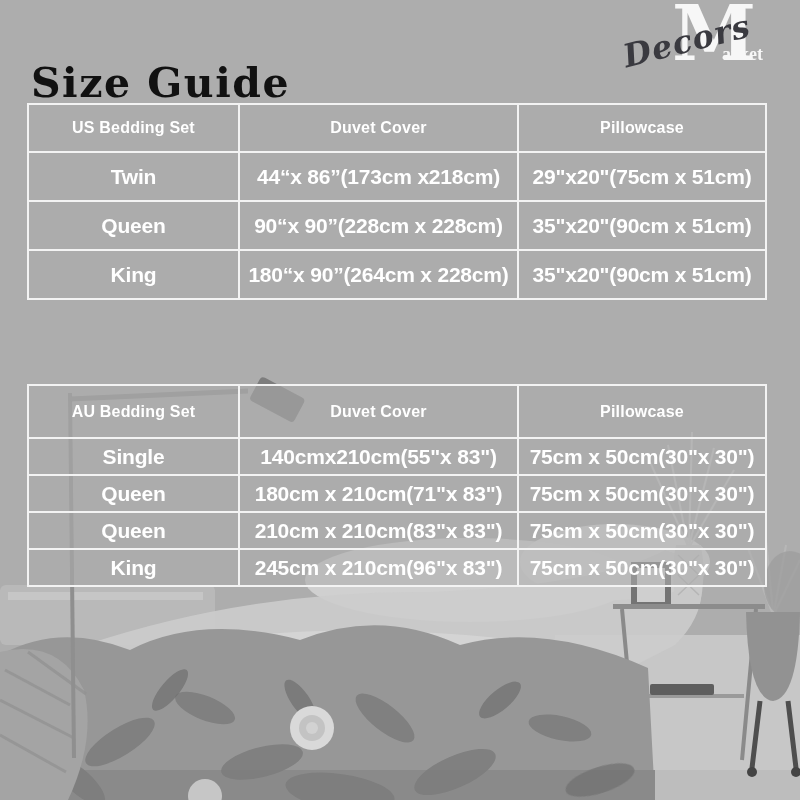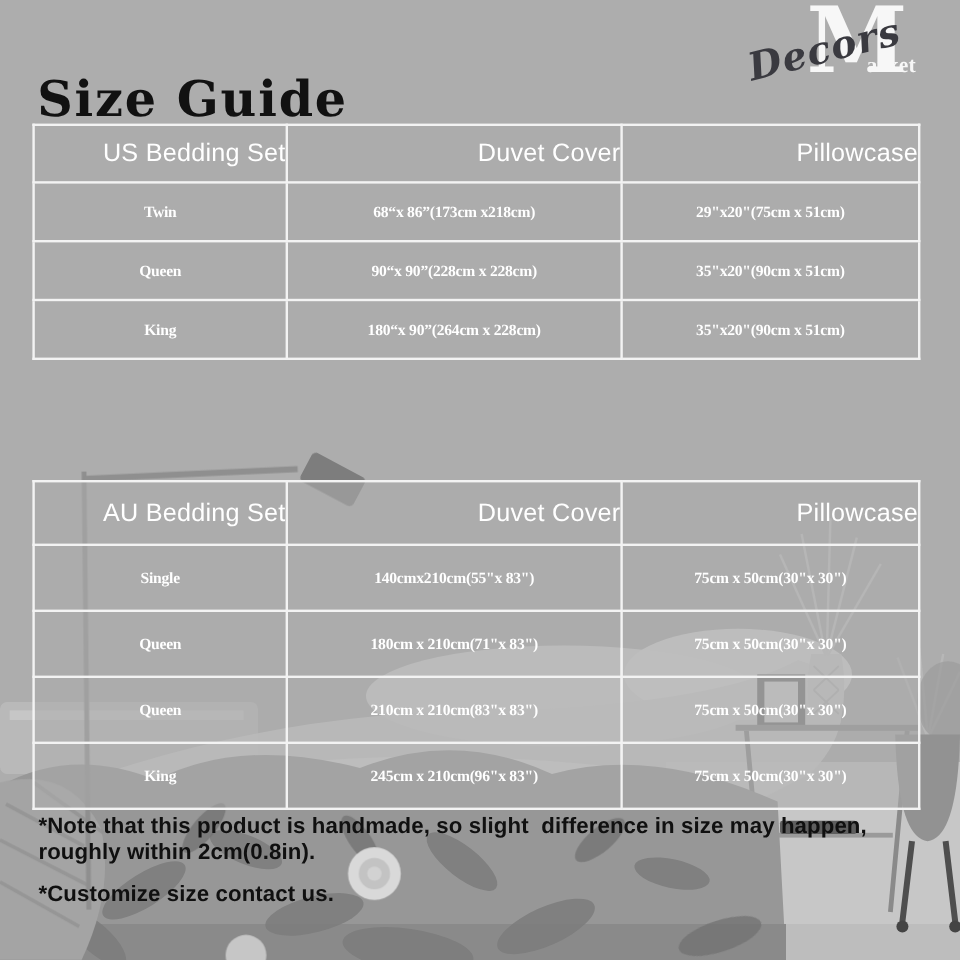--- a/index.html
+++ b/index.html
@@ -39,30 +39,30 @@
     position:absolute; left:27px; width:738px;
     border-collapse:collapse; table-layout:fixed;
     color:#ffffff; text-align:center;
   }
   table.size-table th, table.size-table td {
     border:2px solid #f3f3f3;
     background:rgba(173,173,173,0.58);
     white-space:nowrap; overflow:hidden;
     vertical-align:middle;
   }
-  table.size-table th { font-size:21px; font-weight:400; letter-spacing:0.2px;text-align:right; }
-  table.size-table td { font-size:13px; font-weight:700; letter-spacing:-0.2px;font-family:Liberation Serif, serif; }
+  table.size-table th { font-size:16px; font-weight:700; letter-spacing:0.2px; }
+  table.size-table td { font-size:21px; font-weight:700; letter-spacing:-0.2px; }
 
   #us-table { top:103px; }
   #us-table th { height:48px; }
   #us-table td { height:49px; }
 
-  #au-table { top:400px;border-radius:28px; }
+  #au-table { top:384px;border-radius:28px; }
   #au-table th { height:53px; }
-  #au-table td { height:55px; }
+  #au-table td { height:37px; }
 
   .notes { position:absolute; left:32px; top:677px; color:#101010; font-weight:700; }
   .note-line { font-size:18.5px; line-height:22px; white-space:pre; letter-spacing:0.1px; }
   .note-customize { margin-top:13px; }
 </style>
 </head>
 <body>
 
 <div class="page">
 
@@ -161,21 +161,21 @@
     <thead>
       <tr>
         <th>US Bedding Set</th>
         <th>Duvet Cover</th>
         <th>Pillowcase</th>
       </tr>
     </thead>
     <tbody>
       <tr>
         <td>Twin</td>
-        <td>68“x 86”(173cm x218cm)</td>
+        <td>44“x 86”(173cm x218cm)</td>
         <td>29"x20"(75cm x 51cm)</td>
       </tr>
       <tr>
         <td>Queen</td>
         <td>90“x 90”(228cm x 228cm)</td>
         <td>35"x20"(90cm x 51cm)</td>
       </tr>
       <tr>
         <td>King</td>
         <td>180“x 90”(264cm x 228cm)</td>
@@ -214,19 +214,14 @@
         <td>75cm x 50cm(30"x 30")</td>
       </tr>
       <tr>
         <td>King</td>
         <td>245cm x 210cm(96"x 83")</td>
         <td>75cm x 50cm(30"x 30")</td>
       </tr>
     </tbody>
   </table>
 
-  <div class="notes">
-    <div class="note-line">*Note that this product is handmade, so slight  difference in size may happen,</div>
-    <div class="note-line">roughly within 2cm(0.8in).</div>
-    <div class="note-line note-customize">*Customize size contact us.</div>
-  </div>
 
 </div>
 
 </body></html>

